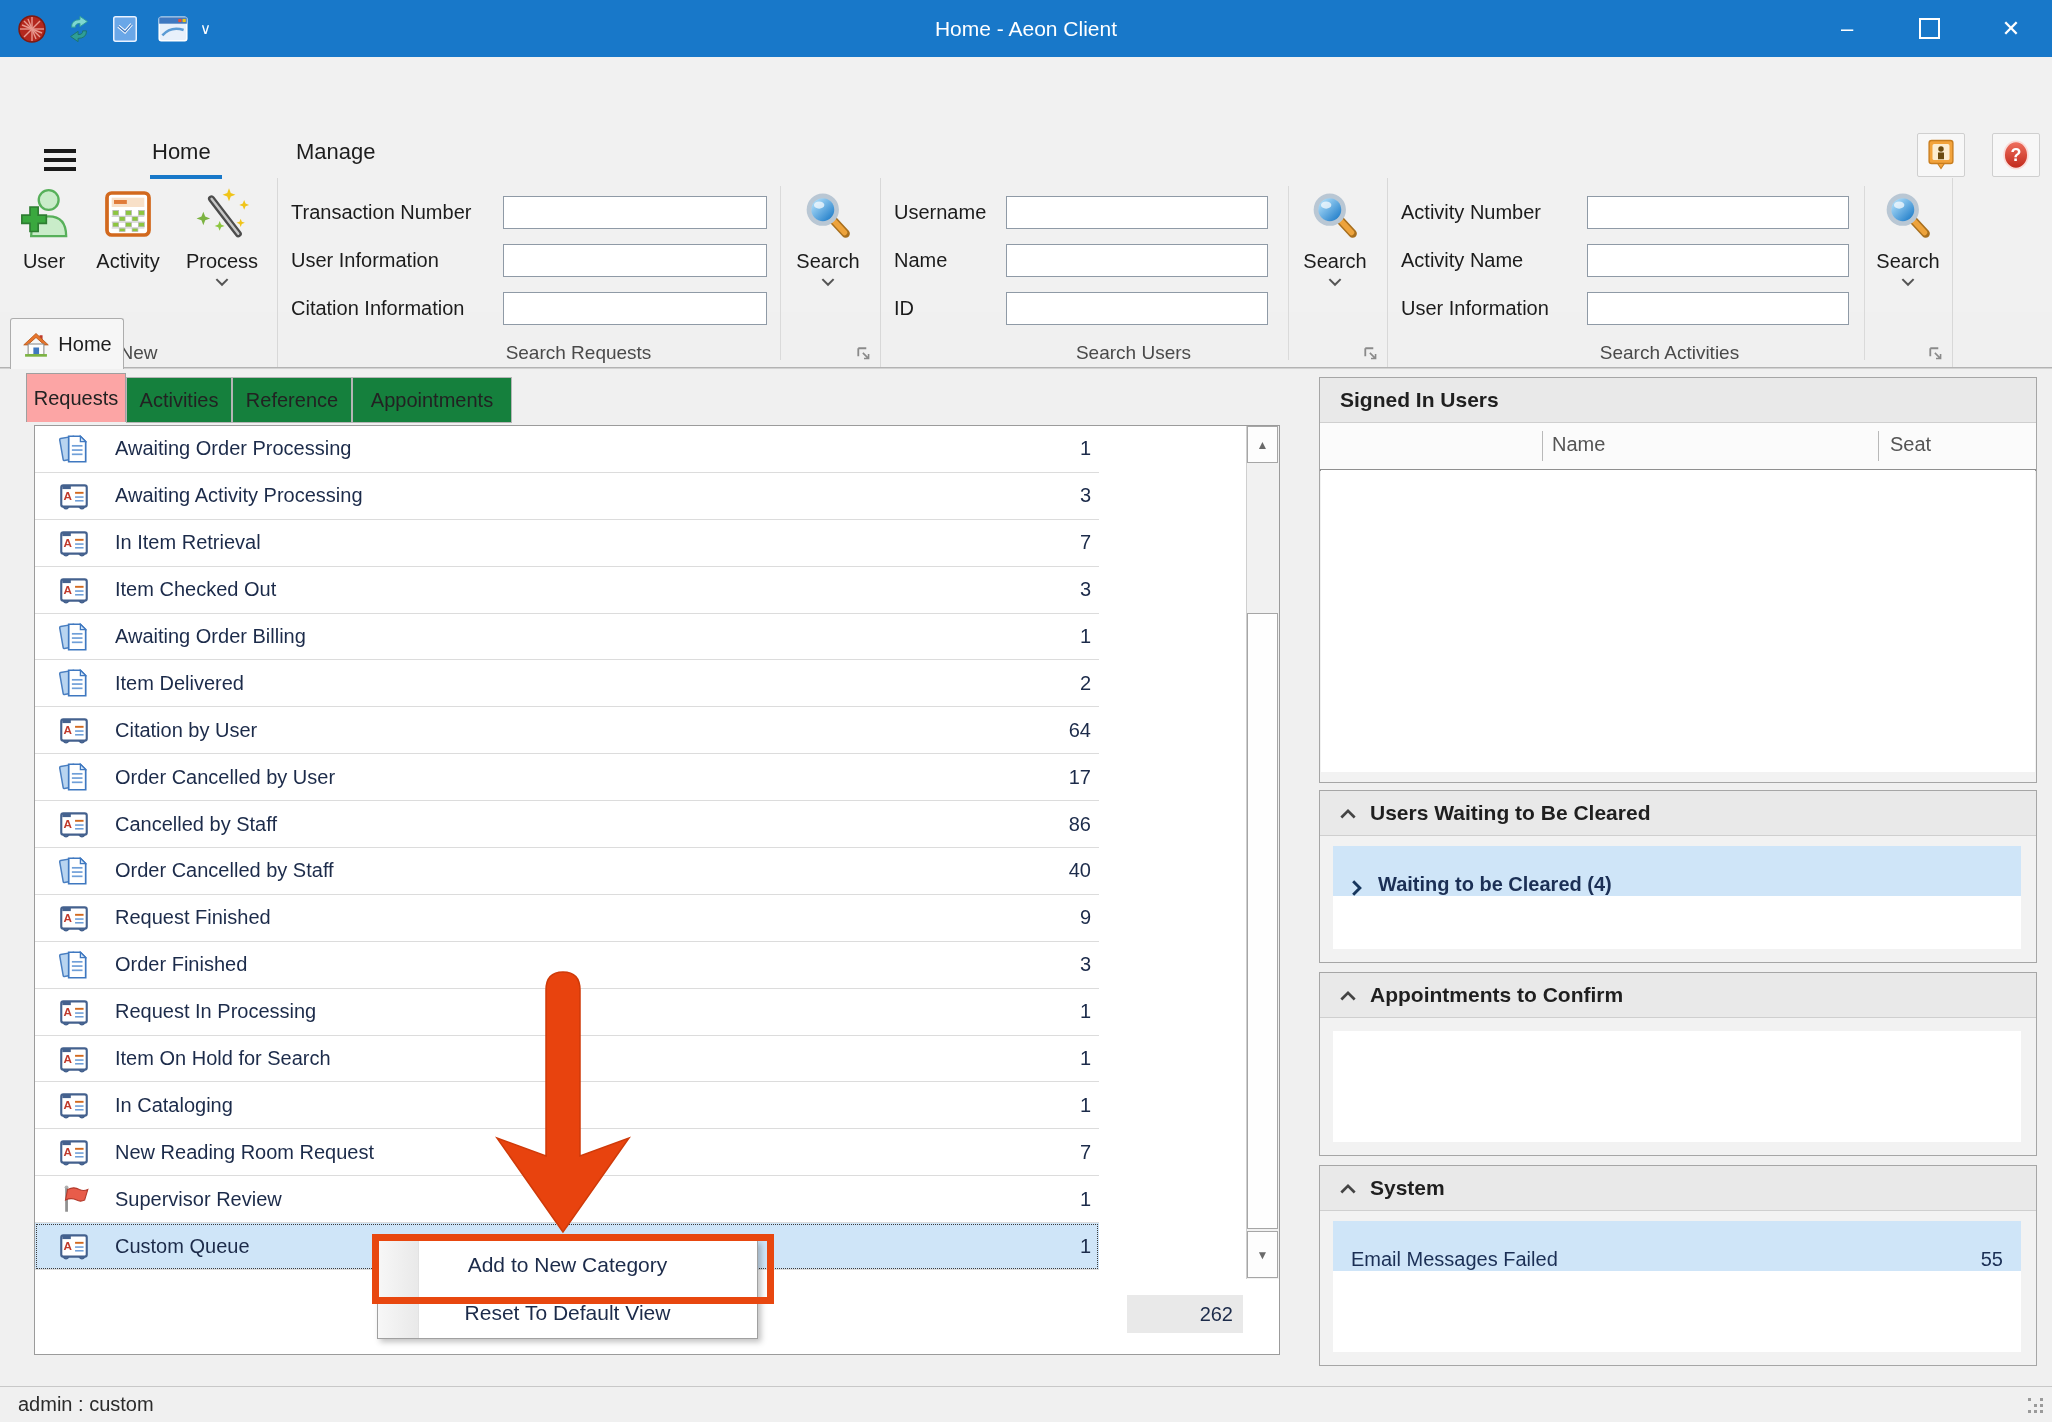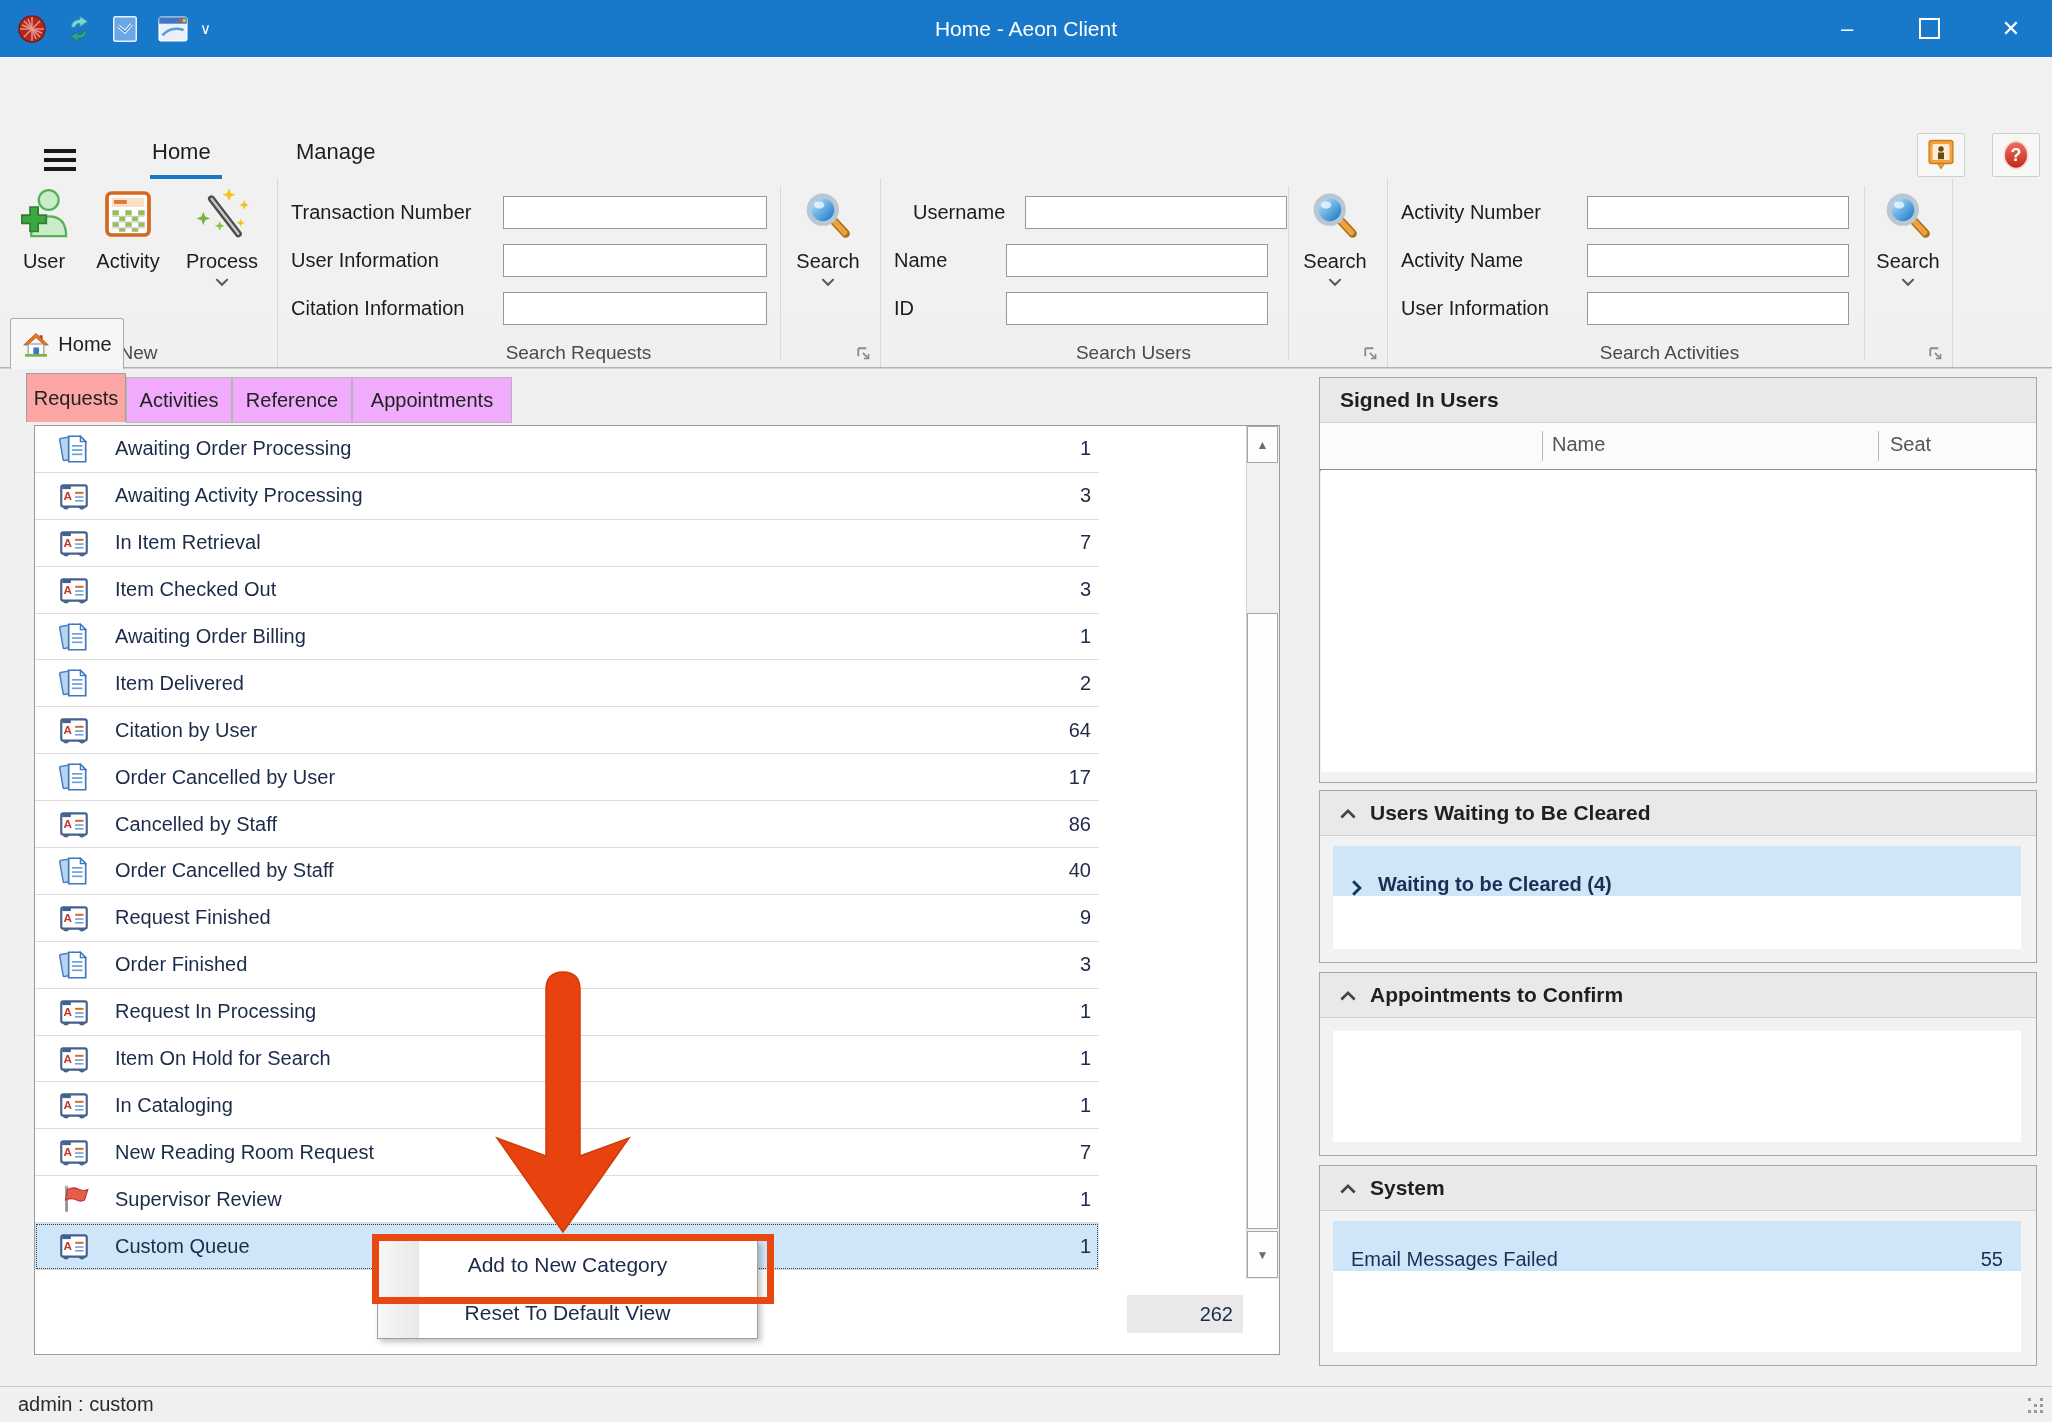--- a/index.html
+++ b/index.html
@@ -43,21 +43,21 @@
   .searchwrap .blabel{margin-top:8px;font-size:20px;color:#1c1c1c;}
   .chev-d{margin-top:5px;color:#555;}
 
   
   .tabline{position:absolute;left:0;top:367px;width:2052px;height:1px;background:#b3b3b3;}
   .doctab{position:absolute;left:10px;top:318px;width:112px;height:50px;background:#f6f6f6;
           border:1px solid #adadad;border-bottom:none;border-radius:3px 3px 0 0;z-index:2;
           display:flex;align-items:center;justify-content:center;gap:8px;font-size:20px;}
 
   
-  .ptab{position:absolute;border:1px solid #b5b5b5;background:#f0abfc;display:flex;
+  .ptab{position:absolute;border:1px solid #b5b5b5;background:#15803d;display:flex;
         align-items:center;justify-content:center;font-size:20px;color:#222;}
   .ptab.active{background:#fca5a5;border-color:#9f9f9f;border-bottom:none;z-index:3;}
 
   
   .listbox{position:absolute;left:34px;top:425px;width:1246px;height:930px;background:#fff;
            border:1px solid #9b9b9b;box-sizing:border-box;}
   .qrows{position:absolute;left:0;top:0;width:1064px;}
   .qrow{height:46.9px;box-sizing:border-box;display:flex;align-items:center;
         border-bottom:1px solid #dcdcdc;padding:0 8px 0 22px;background:#fff;}
   .qrow.selected{background:#cfe5f8;outline:1px dotted #3c3c3c;outline-offset:-2px;}
@@ -373,21 +373,21 @@
       </div>
       <div class="rgroup-label">Search Requests</div>
       <svg class="launcher" width="16" height="16">
           <use href="#ico-launcher"></use>
         </svg>
     </div>
 
     <div class="rgroup" style="left:880px;width:507px;">
       <div class="fieldcol">
         <div class="fieldrow">
-          <span class="flabel" style="width:112px;margin-left:19px;">Username</span>
+          <span class="flabel" style="width:112px;">Username</span>
           <input class="finput" style="width: 248px;">
         </div>
         <div class="fieldrow">
           <span class="flabel" style="width:112px;">Name</span>
           <input class="finput" style="width: 248px;">
         </div>
         <div class="fieldrow">
           <span class="flabel" style="width:112px;">ID</span>
           <input class="finput" style="width: 248px;">
         </div>

